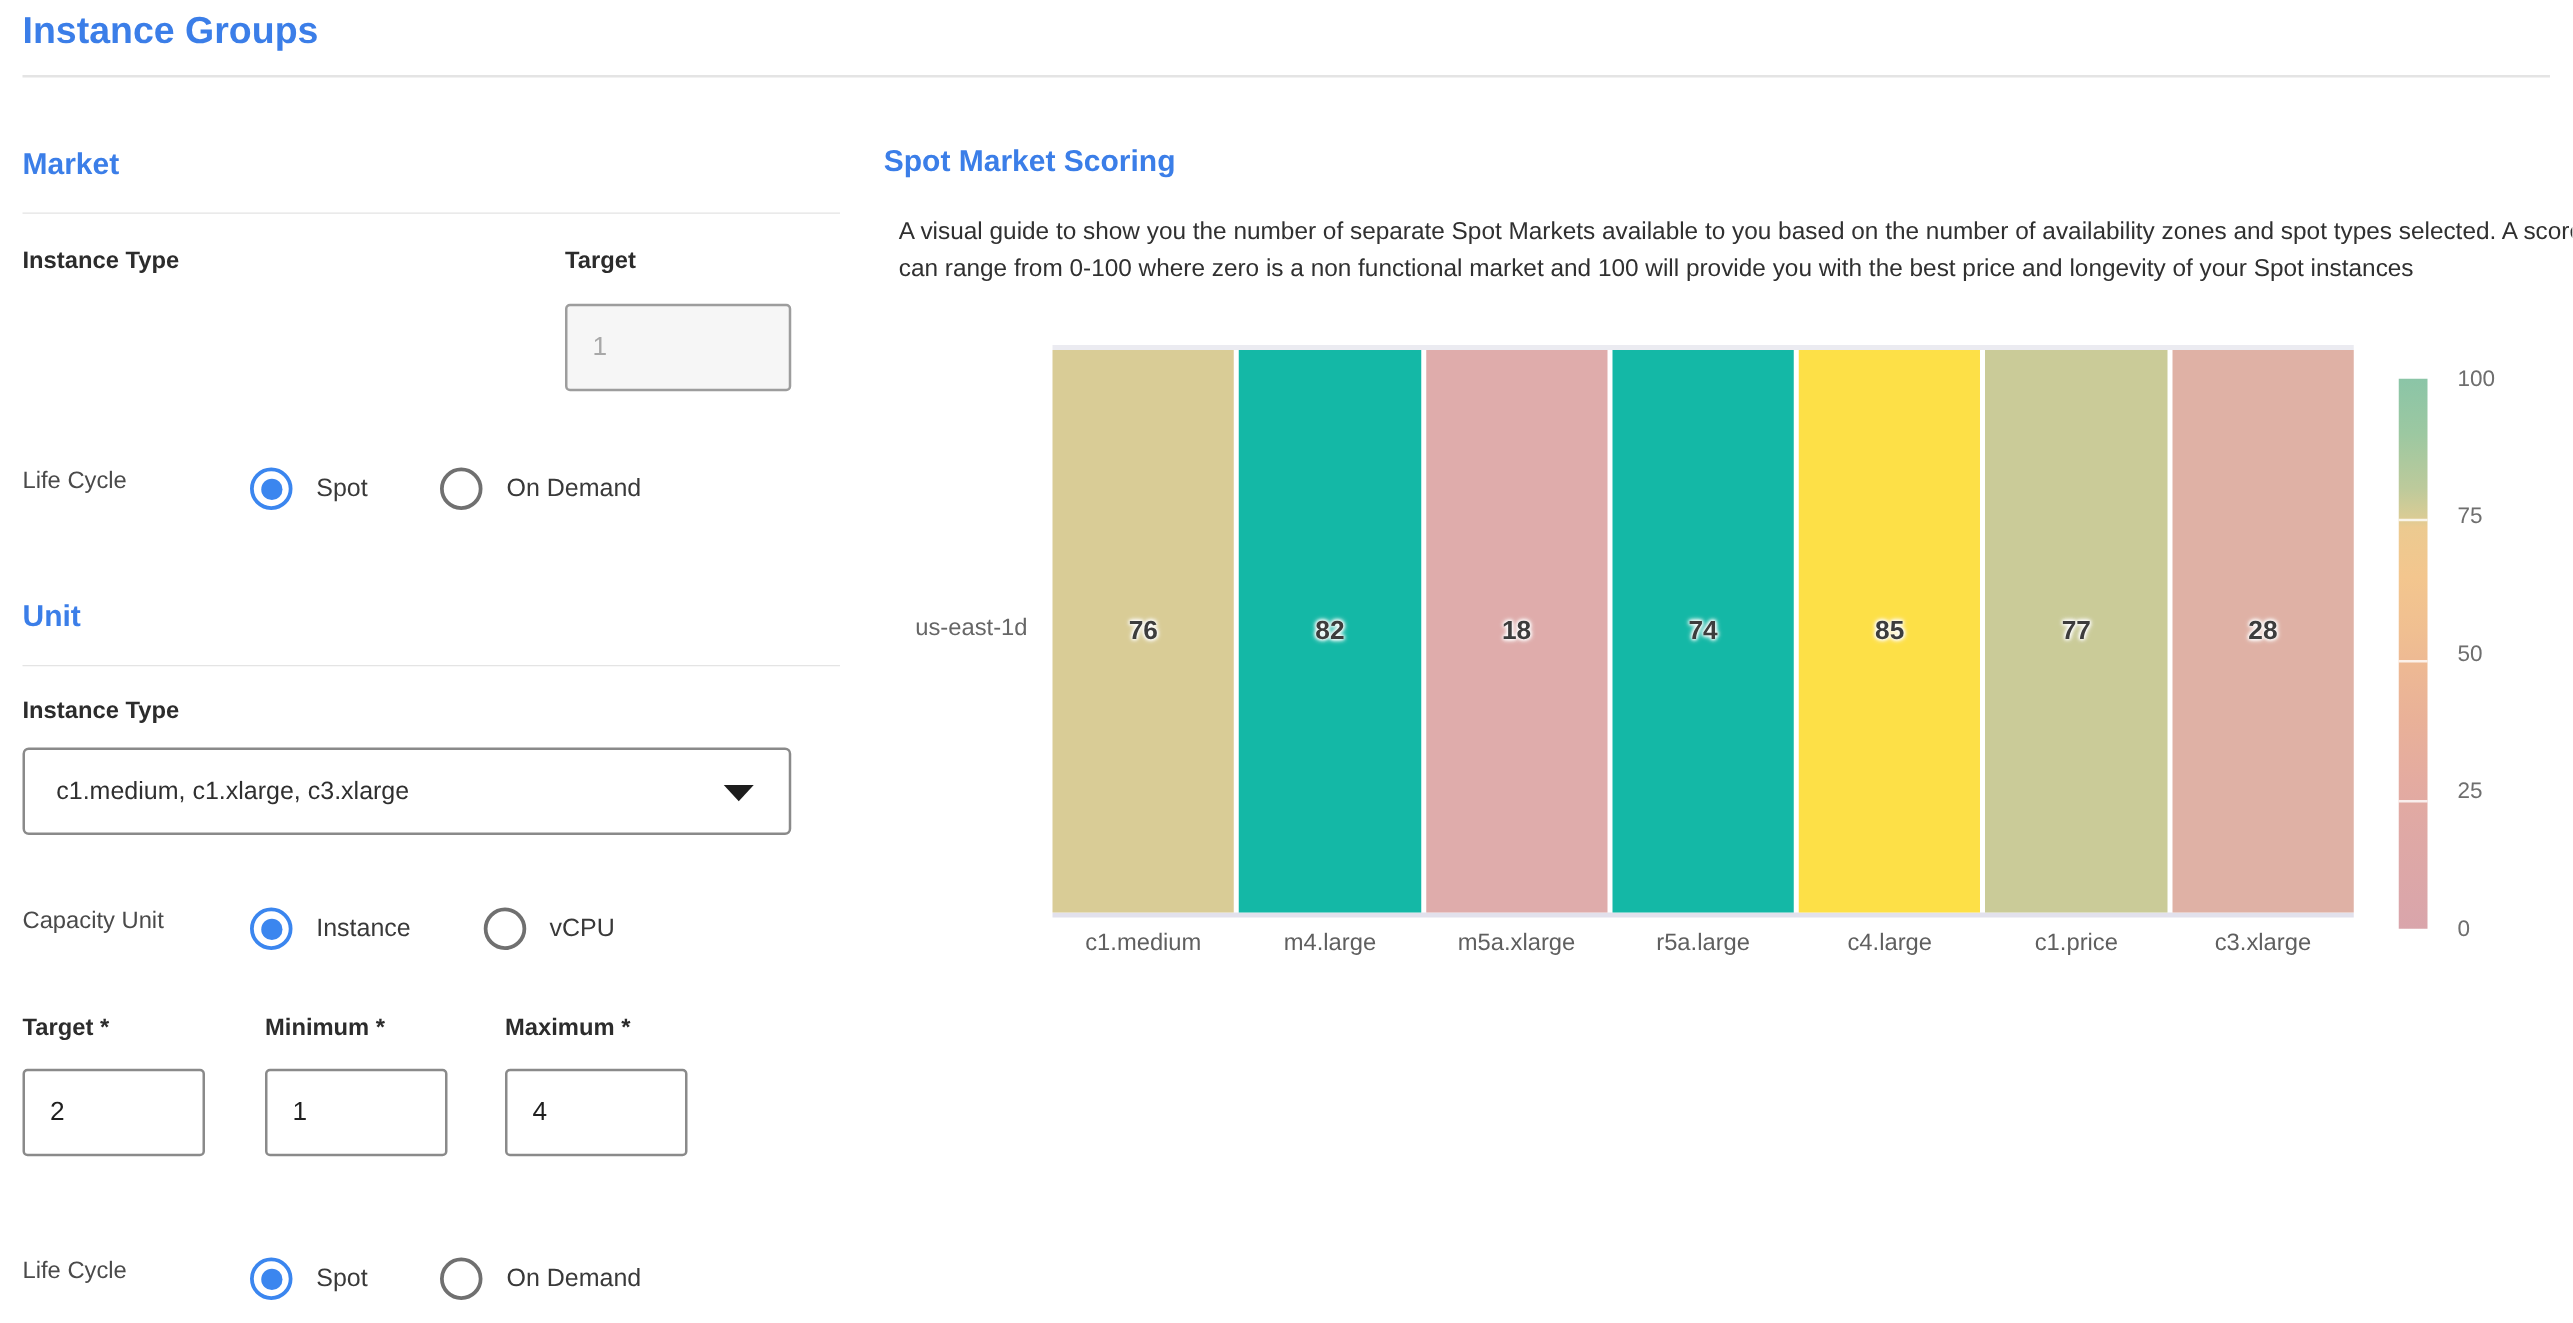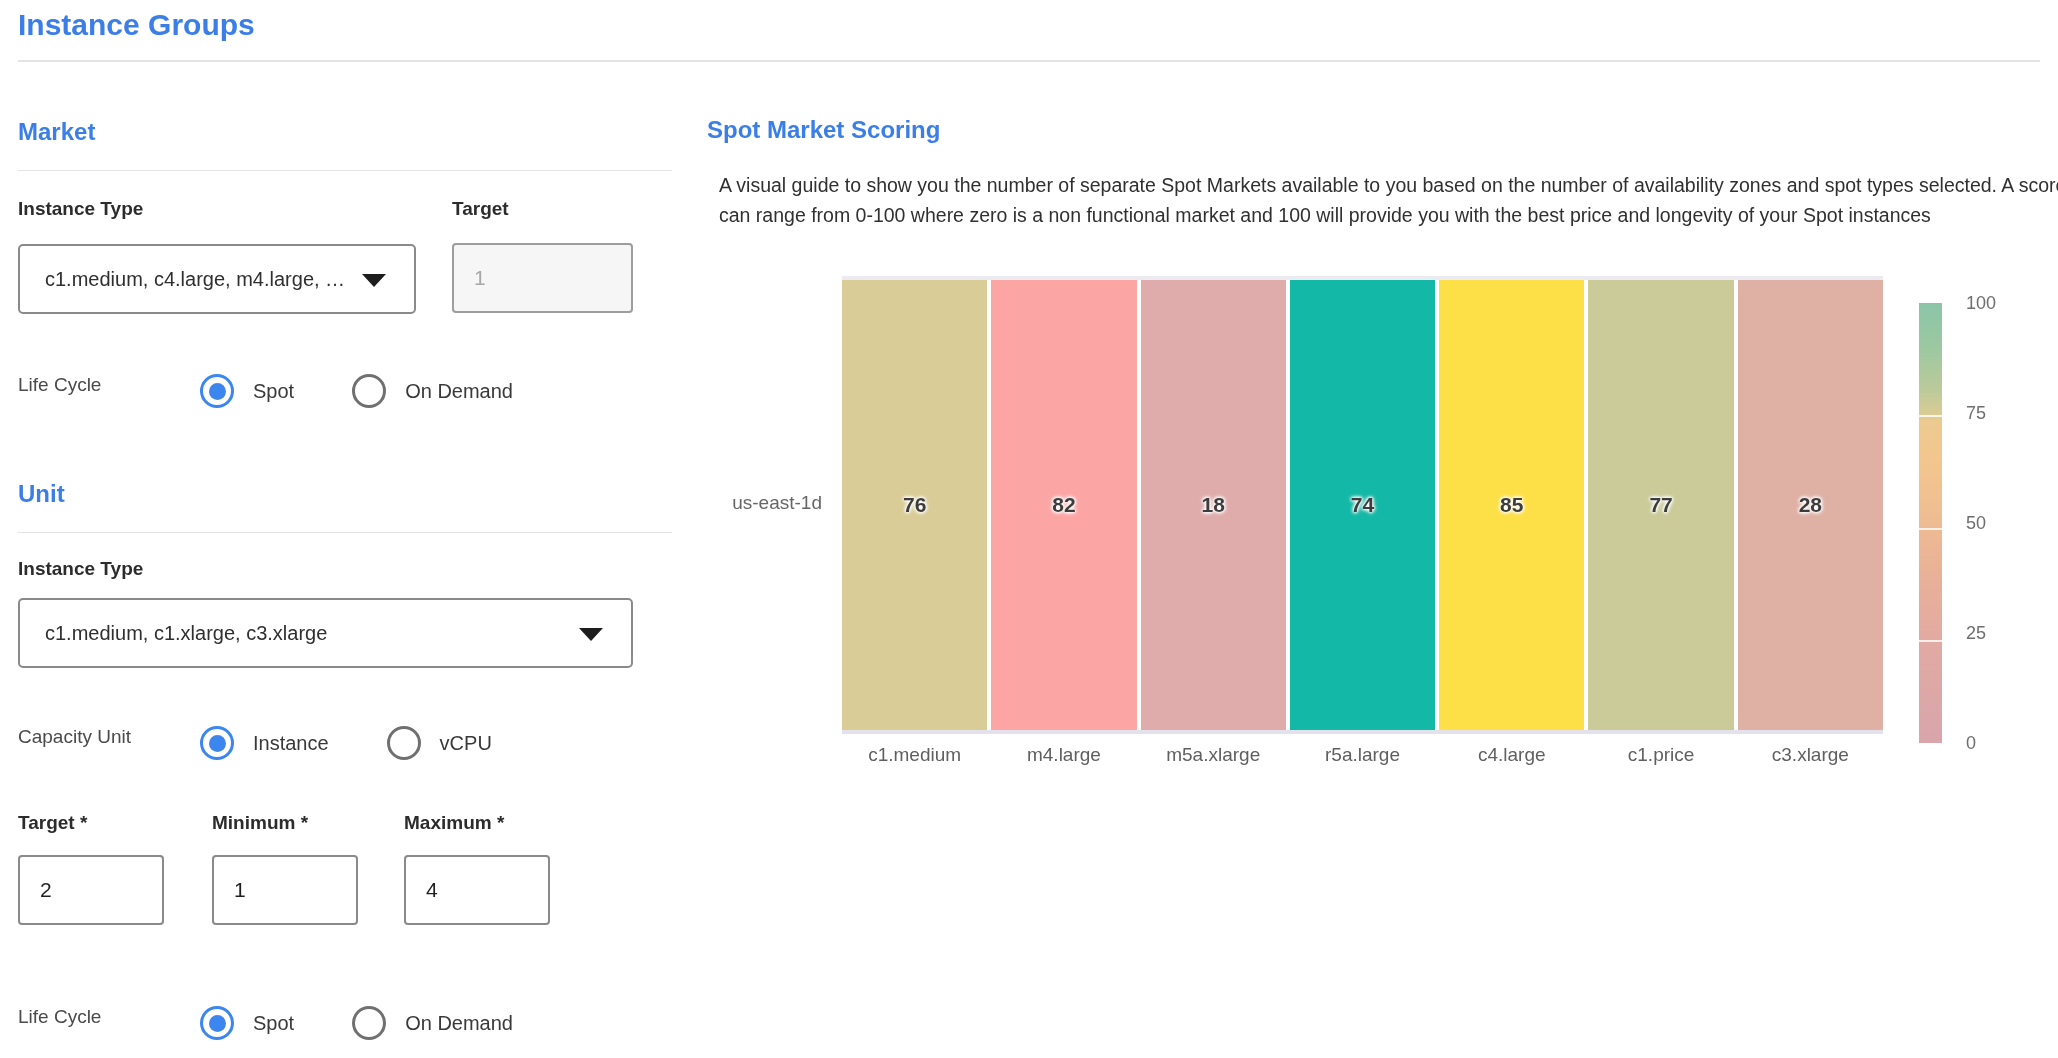--- a/index.html
+++ b/index.html
@@ -66,24 +66,20 @@
 
 <div id="page">
 
   <div class="abs page-title">Instance Groups</div>
   <div class="abs divider" style="left:18px; top:60px; width:2022px;"></div>
 
   <div class="abs section-title" style="left:18px; top:118px;">Market</div>
   <div class="abs divider" style="left:18px; top:170px; width:654px; height:1px;"></div>
 
   <div class="abs field-label" style="left:18px; top:198px;">Instance Type</div>
-  <div class="abs select-box" style="left:18px; top:244px; width:398px;">
-    <span>c1.medium, c4.large, m4.large, …</span>
-    <span class="caret"></span>
-  </div>
 
   <div class="abs field-label" style="left:452px; top:198px;">Target</div>
   <div class="abs text-input disabled" style="left:452px; top:243px; width:181px;">
     <span>1</span>
   </div>
 
   <div class="abs radio-row" style="left:18px; top:374px;">
     <span class="row-caption">Life Cycle</span>
     <span class="radio-opt">
       <span class="radio-circle checked"></span>
@@ -143,21 +139,21 @@
   </div>
 
   <div class="abs section-title" style="left:707px; top:116px;">Spot Market Scoring</div>
   <div class="abs desc" style="left:707px; top:170px;margin-left:12px;">A visual guide to show you the number of separate Spot Markets available to you based on the number of availability zones and spot types selected. A score can range from 0-100 where zero is a non functional market and 100 will provide you with the best price and longevity of your Spot instances</div>
 
   <div class="abs hm-rowlabel">us-east-1d</div>
   <div class="abs hm-grid" id="hm-grid">
       <div class="hm-cell" style="background: rgb(217, 204, 150);">
         <span class="hm-val">76</span>
       </div>
-      <div class="hm-cell" style="background: #fca5a5;">
+      <div class="hm-cell" style="background: #14b8a6;">
         <span class="hm-val">82</span>
       </div>
       <div class="hm-cell" style="background: rgb(223, 172, 171);">
         <span class="hm-val">18</span>
       </div>
       <div class="hm-cell" style="background: #14b8a6;">
         <span class="hm-val">74</span>
       </div>
       <div class="hm-cell" style="background: #fde047;">
         <span class="hm-val">85</span>

